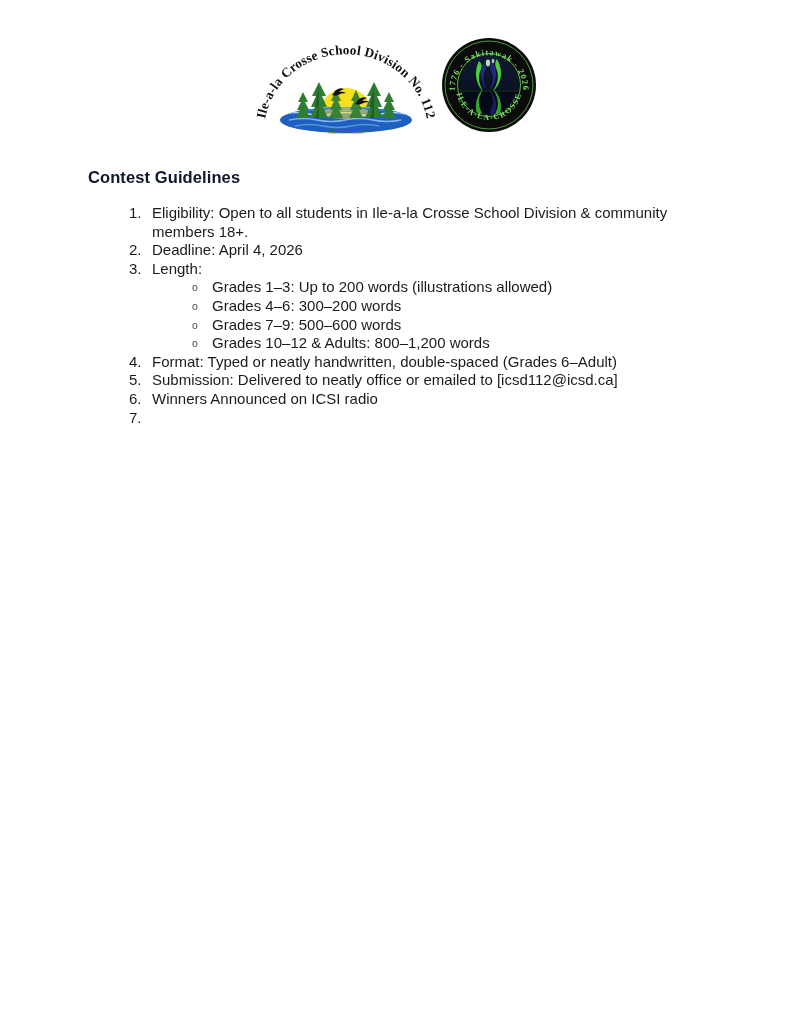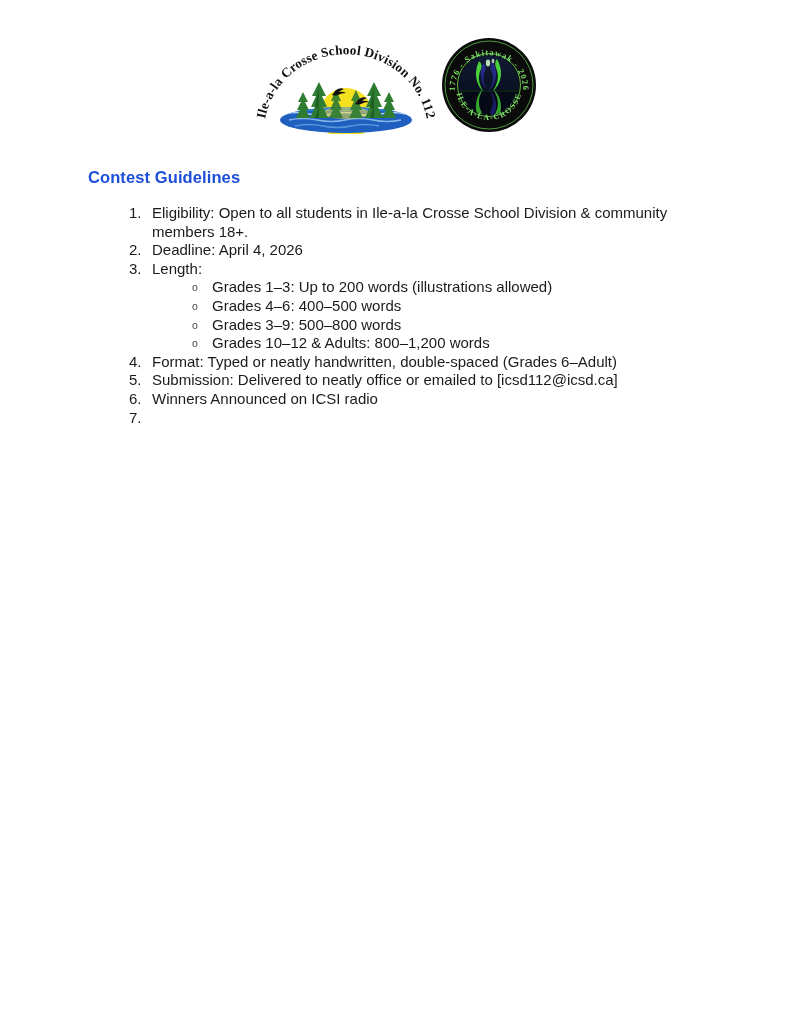--- a/index.html
+++ b/index.html
@@ -47,21 +47,21 @@
   .logo-sakitawak svg { display: block; }
 
   
   .heading {
     position: absolute;
     left: 88px;
     top: 168px;
     font-size: 16.5px;
     font-weight: bold;
     letter-spacing: 0.1px;
-    color: #1d4ed8;
+    color: #0f172a;
   }
 
   
   .content {
     position: absolute;
     left: 0;
     top: 204px;
     width: 791px;
   }
   ol.main-list {
@@ -242,25 +242,25 @@
       <li class="item">
         <span class="marker">3.</span>
         <span class="text">Length:</span>
         <ul class="sub-list">
           <li class="subitem">
             <span class="submarker">o</span>
             <span class="text">Grades 1–3: Up to 200 words (illustrations allowed)</span>
           </li>
           <li class="subitem">
             <span class="submarker">o</span>
-            <span class="text">Grades 4–6: 400–500 words</span>
-          </li>
-          <li class="subitem">
-            <span class="submarker">o</span>
-            <span class="text">Grades 3–9: 500–800 words</span>
+            <span class="text">Grades 4–6: 300–200 words</span>
+          </li>
+          <li class="subitem">
+            <span class="submarker">o</span>
+            <span class="text">Grades 7–9: 500–600 words</span>
           </li>
           <li class="subitem">
             <span class="submarker">o</span>
             <span class="text">Grades 10–12 &amp; Adults: 800–1,200 words</span>
           </li>
         </ul>
       </li>
 
       <li class="item">
         <span class="marker">4.</span>

